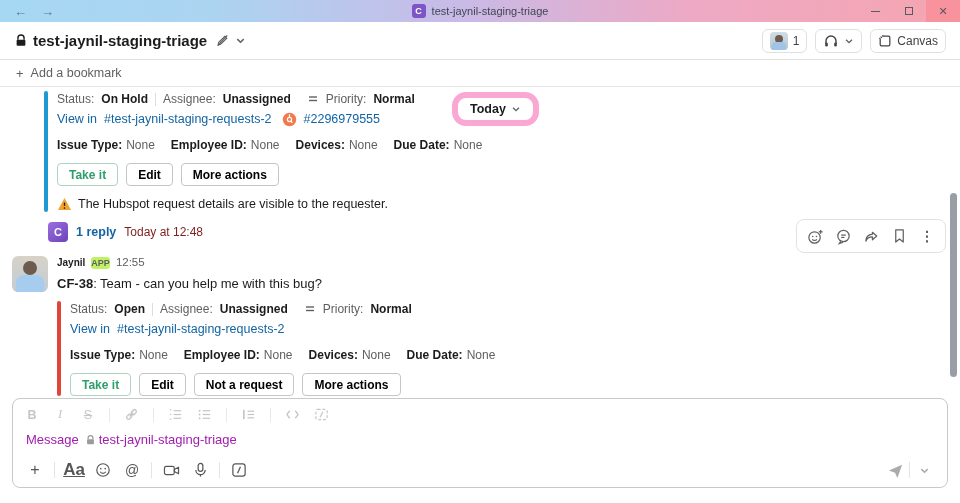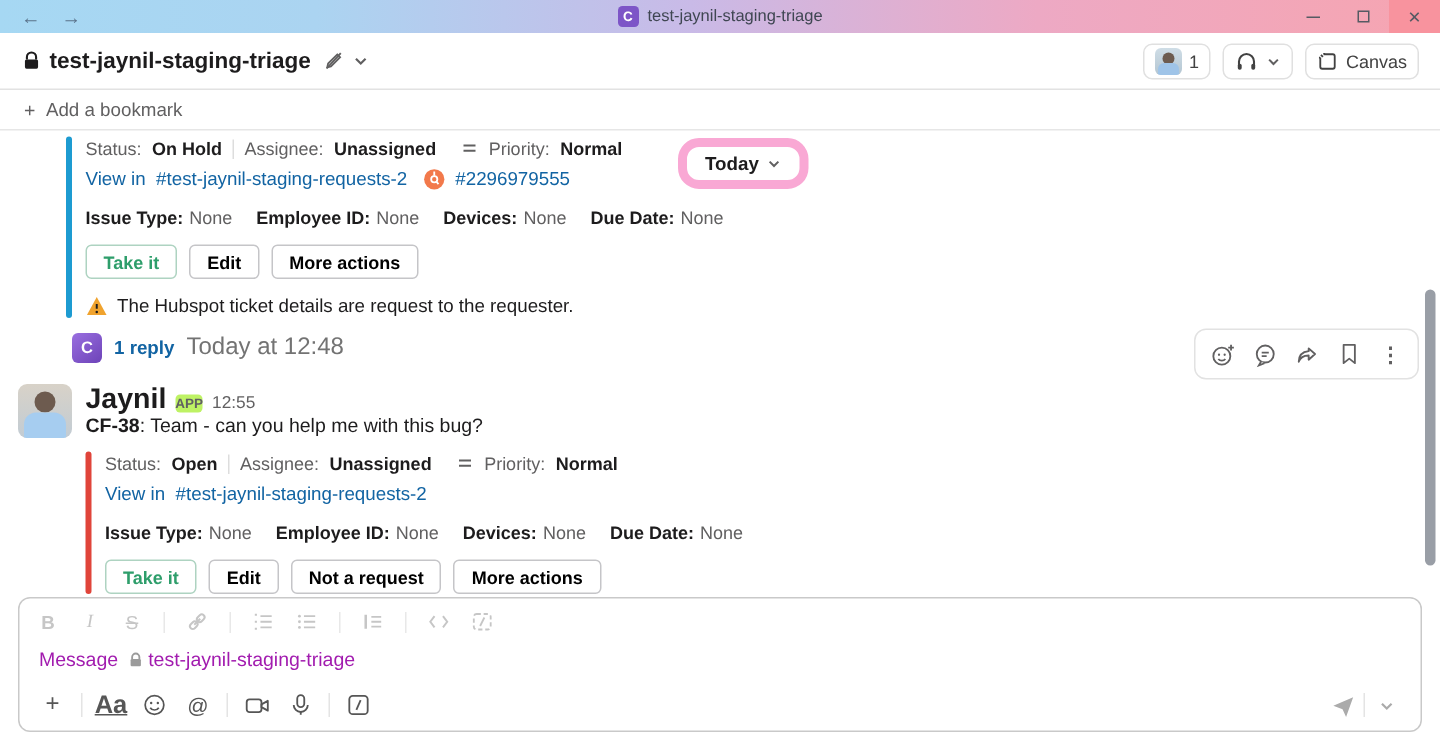--- a/index.html
+++ b/index.html
@@ -66,34 +66,34 @@
   .btn-row { display:flex; gap:8px; margin-top:8px; }
   .btn { height:23px; padding:0 11px; background:#fff; border:1px solid #c5c5c8; border-radius:4px;
     font-family:"Liberation Sans",sans-serif; font-size:12px; font-weight:bold; color:#000000; cursor:pointer; }
   .btn.green { color:#2e9e6b; border-color:#aed3c1; }
   .warn-row { display:flex; align-items:center; gap:6px; margin-top:10px; height:16px; font-size:12.5px; color:#1d1c1d; }
 
   .thread-row { display:flex; align-items:center; gap:8px; margin-left:48px; margin-top:9px; height:22px; cursor:pointer; }
   .thread-avatar { width:20px; height:20px; border-radius:4px; background:linear-gradient(140deg,#9a6fe0,#6d43b8);
     color:#fff; font-size:11px; font-weight:bold; display:flex; align-items:center; justify-content:center; }
   .reply-link { font-size:12.5px; font-weight:bold; color:#1264a3; }
-  .thread-time { font-size:16px; color:#737373; }
+  .thread-time { font-size:12px; color:#7f1d1d; }
 
   .date-pill { position:absolute; left:452px; top:5px; display:flex; align-items:center; gap:5px;
     background:#fff; border:6px solid #f9a8d4; border-radius:14px; padding:4px 12px;
     font-size:12.5px; font-weight:bold; color:#1d1c1d; cursor:pointer; }
 
   .msg2 { display:flex; margin:13px 0 0 12px; }
   .avatar36 { width:36px; height:36px; border-radius:6px; overflow:hidden; flex-shrink:0;
     background:linear-gradient(#d8d2c8,#c2ccd4); position:relative; cursor:pointer; }
   .avatar36::before { content:""; position:absolute; left:11px; top:5px; width:14px; height:14px; border-radius:50%; background:#6d5b4f; }
   .avatar36::after { content:""; position:absolute; left:4px; top:19px; width:28px; height:17px; border-radius:8px 8px 0 0; background:#a6cdf0; }
   .msg2-body { margin-left:9px; flex:1; }
   .msg-head { display:flex; align-items:baseline; gap:6px; height:15px; }
-  .sender { font-size:19px; font-weight:bold; color:#1d1c1d; cursor:pointer; }
+  .sender { font-size:10px; font-weight:bold; color:#1d1c1d; cursor:pointer; }
   .app-badge { background:#bef264; color:#616061; font-size:9px; font-weight:bold; padding:1px 0; border-radius:3px; }
   .msg-time { font-size:11.5px; color:#616061; }
   .msg-text { margin-top:5px; font-size:13px; color:#1d1c1d; }
   .msg-text b { font-weight:bold; }
   .msg2 .attach { margin-left:0; margin-top:8px; }
 
   
   .hover-toolbar { position:absolute; right:14px; top:132px; display:flex; align-items:center; gap:2px;
     background:#fff; border:1px solid #e2e2e2; border-radius:8px; padding:4px 5px; }
   .ht-btn { width:26px; height:24px; display:flex; align-items:center; justify-content:center;
@@ -257,21 +257,21 @@
       <button class="btn">More actions</button>
     </div>
     <div class="warn-row">
       <span>
         <svg width="15" height="14" viewBox="0 0 16 15">
             <path d="M8 1L15 14H1z" fill="#f0a32e"></path>
             <line x1="8" y1="6" x2="8" y2="9.5" stroke="#1d1c1d" stroke-width="1.4"></line>
             <circle cx="8" cy="11.8" r="0.9" fill="#1d1c1d"></circle>
           </svg>
       </span>
-      <span>The Hubspot ticket details are request to the requester.</span>
+      <span>The Hubspot request details are visible to the requester.</span>
     </div>
   </div>
 
   <div class="thread-row">
     <span class="thread-avatar">C</span>
     <span class="reply-link">1 reply</span>
     <span class="thread-time">Today at 12:48</span>
   </div>
 
   <div class="date-pill">

